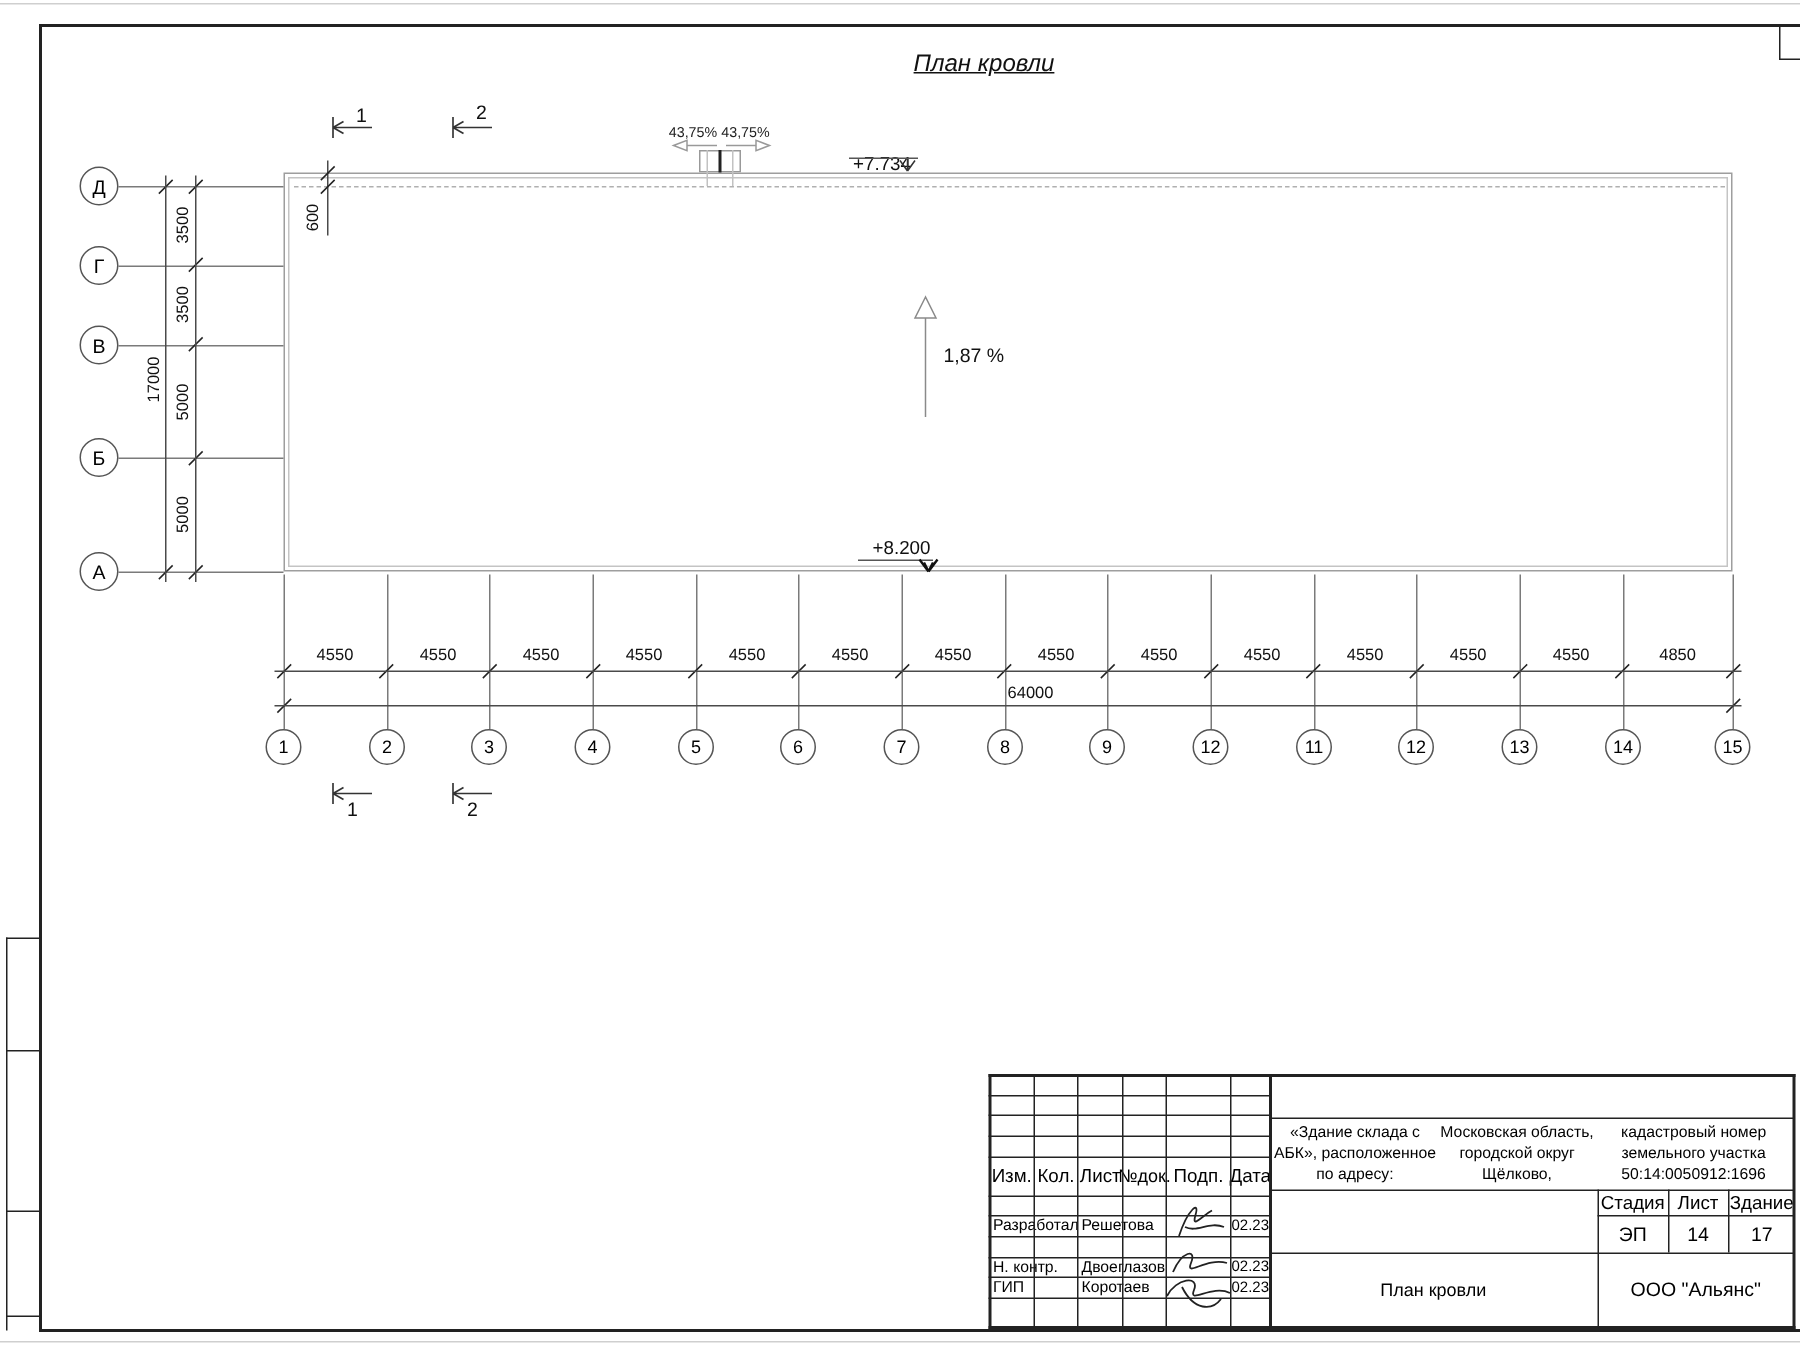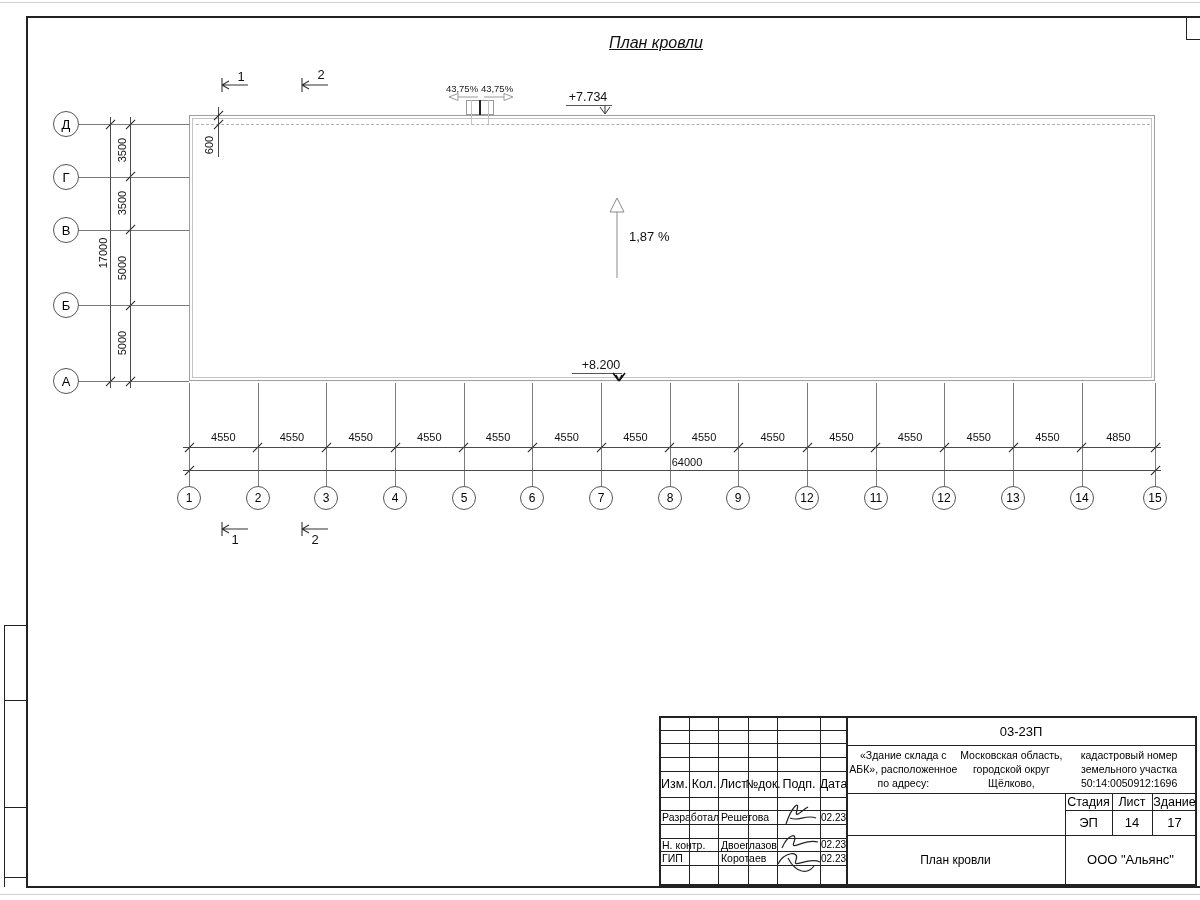--- a/index.html
+++ b/index.html
@@ -68,21 +68,21 @@
   <div class="slope-pct" style="left:475px;top:83px">43,75%</div>
   <svg style="left:444px;top:92px" width="36" height="10" viewBox="0 0 36 10">
     <line x1="34" y1="5" x2="14" y2="5" stroke="#999" stroke-width="1"></line>
     <polygon points="5,5 14,1.5 14,8.5" fill="#fff" stroke="#999" stroke-width="1"></polygon>
   </svg>
   <svg style="left:482px;top:92px" width="36" height="10" viewBox="0 0 36 10">
     <line x1="2" y1="5" x2="22" y2="5" stroke="#999" stroke-width="1"></line>
     <polygon points="31,5 22,1.5 22,8.5" fill="#fff" stroke="#999" stroke-width="1"></polygon>
   </svg>
 
-  <div class="elev-label" style="left:558px;top:90px">+7.734</div>
+  <div class="elev-label" style="left:558px;top:102px">+7.734</div>
   <div class="elev-underline" style="left:566px;top:105px;width:46px"></div>
   <svg style="left:598px;top:105px" width="14" height="10" viewBox="0 0 14 10">
     <path d="M7 9 L2 2 M7 9 L12 2 M7 8 V1" stroke="#333" stroke-width="1" fill="none"></path>
   </svg>
 
   <div class="elev-label" style="left:571px;top:358px">+8.200</div>
   <div class="elev-underline" style="left:572px;top:373px;width:50px"></div>
   <svg style="left:611px;top:372px" width="16" height="10" viewBox="0 0 16 10">
     <path d="M8 9 L2 1 M8 9 L14 1 M8 9 L5 3 M8 9 L11 3" stroke="#111" stroke-width="1.6" fill="none"></path>
   </svg>
@@ -104,21 +104,20 @@
 
   <svg style="left:216px;top:521px" width="34" height="16" viewBox="0 0 34 16">
     <path d="M6 1 V15 M6 8 H32 M6 8 L13 4 M6 8 L13 12" stroke="#333" stroke-width="1.1" fill="none"></path>
   </svg>
   <div class="cut-num" style="left:228px;top:532px">1</div>
   <svg style="left:296px;top:521px" width="34" height="16" viewBox="0 0 34 16">
     <path d="M6 1 V15 M6 8 H32 M6 8 L13 4 M6 8 L13 12" stroke="#333" stroke-width="1.1" fill="none"></path>
   </svg>
   <div class="cut-num" style="left:308px;top:532px">2</div>
 
-  <div class="tb tb-doc" style="left:847px;top:718px;width:348px;height:26px">03-23П</div>
   <div class="tb tb-addr" style="left:847px;top:746px;width:348px;height:46px">
     <div>«Здание склада с АБК», расположенное по адресу:</div>
     <div>Московская область, городской округ Щёлково,</div>
     <div>кадастровый номер земельного участка 50:14:0050912:1696</div>
   </div>
 
   <div class="tb tb-stageh" style="left:1066px;top:794px;width:45px;height:15px">Стадия</div>
   <div class="tb tb-stageh" style="left:1113px;top:794px;width:38px;height:15px">Лист</div>
   <div class="tb tb-stageh" style="left:1153px;top:794px;width:43px;height:15px">Здание</div>
   <div class="tb tb-stagev" style="left:1066px;top:811px;width:45px;height:23px">ЭП</div>

